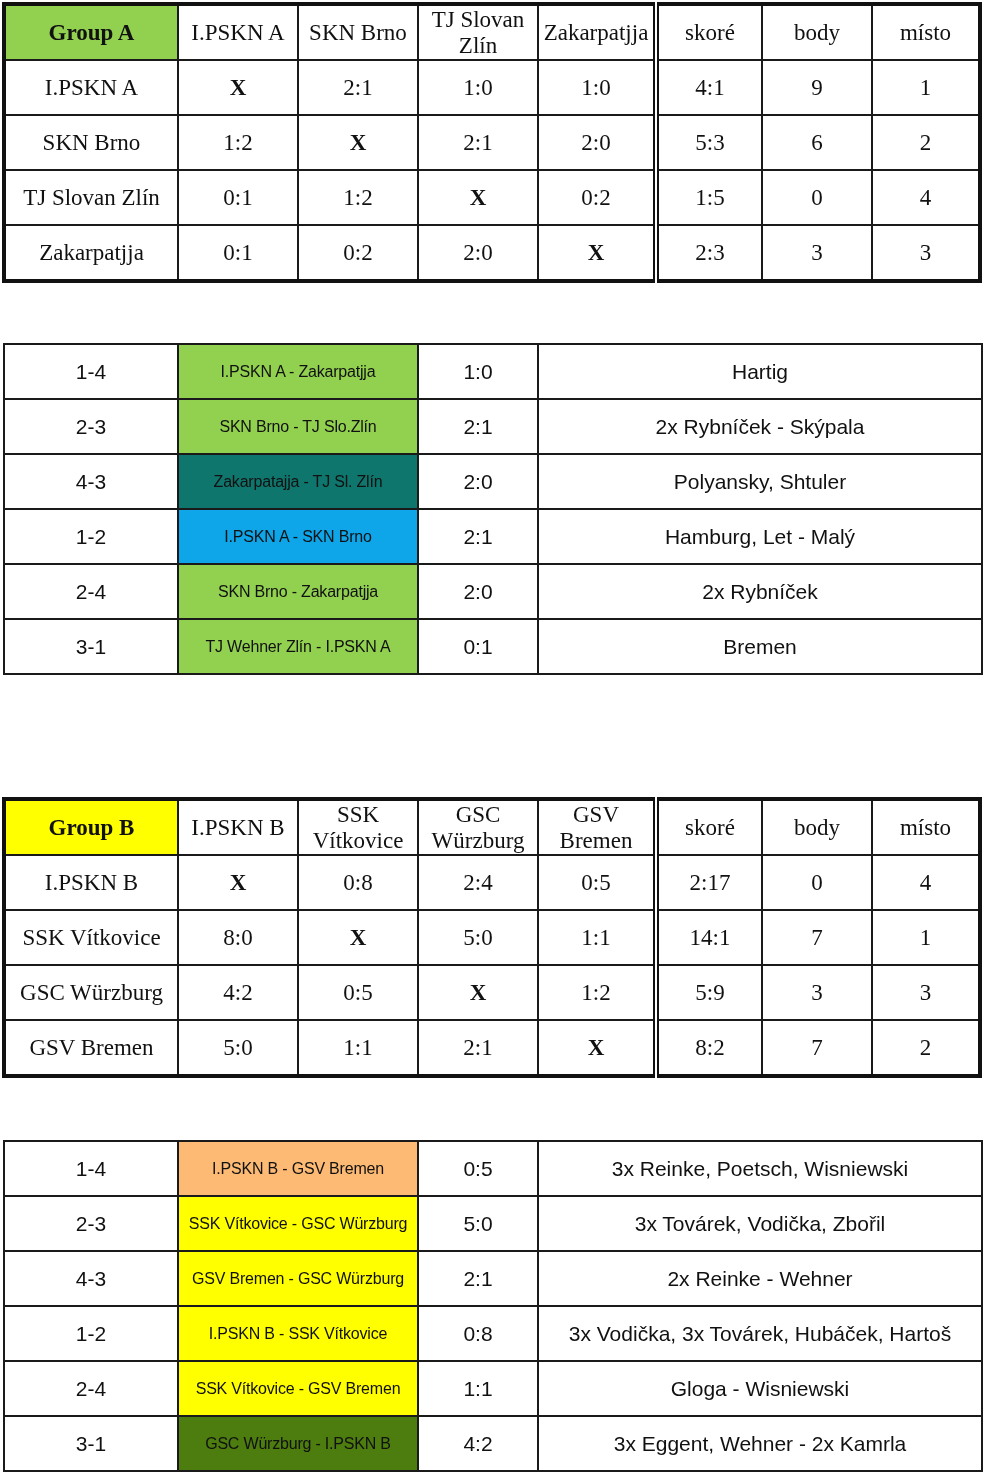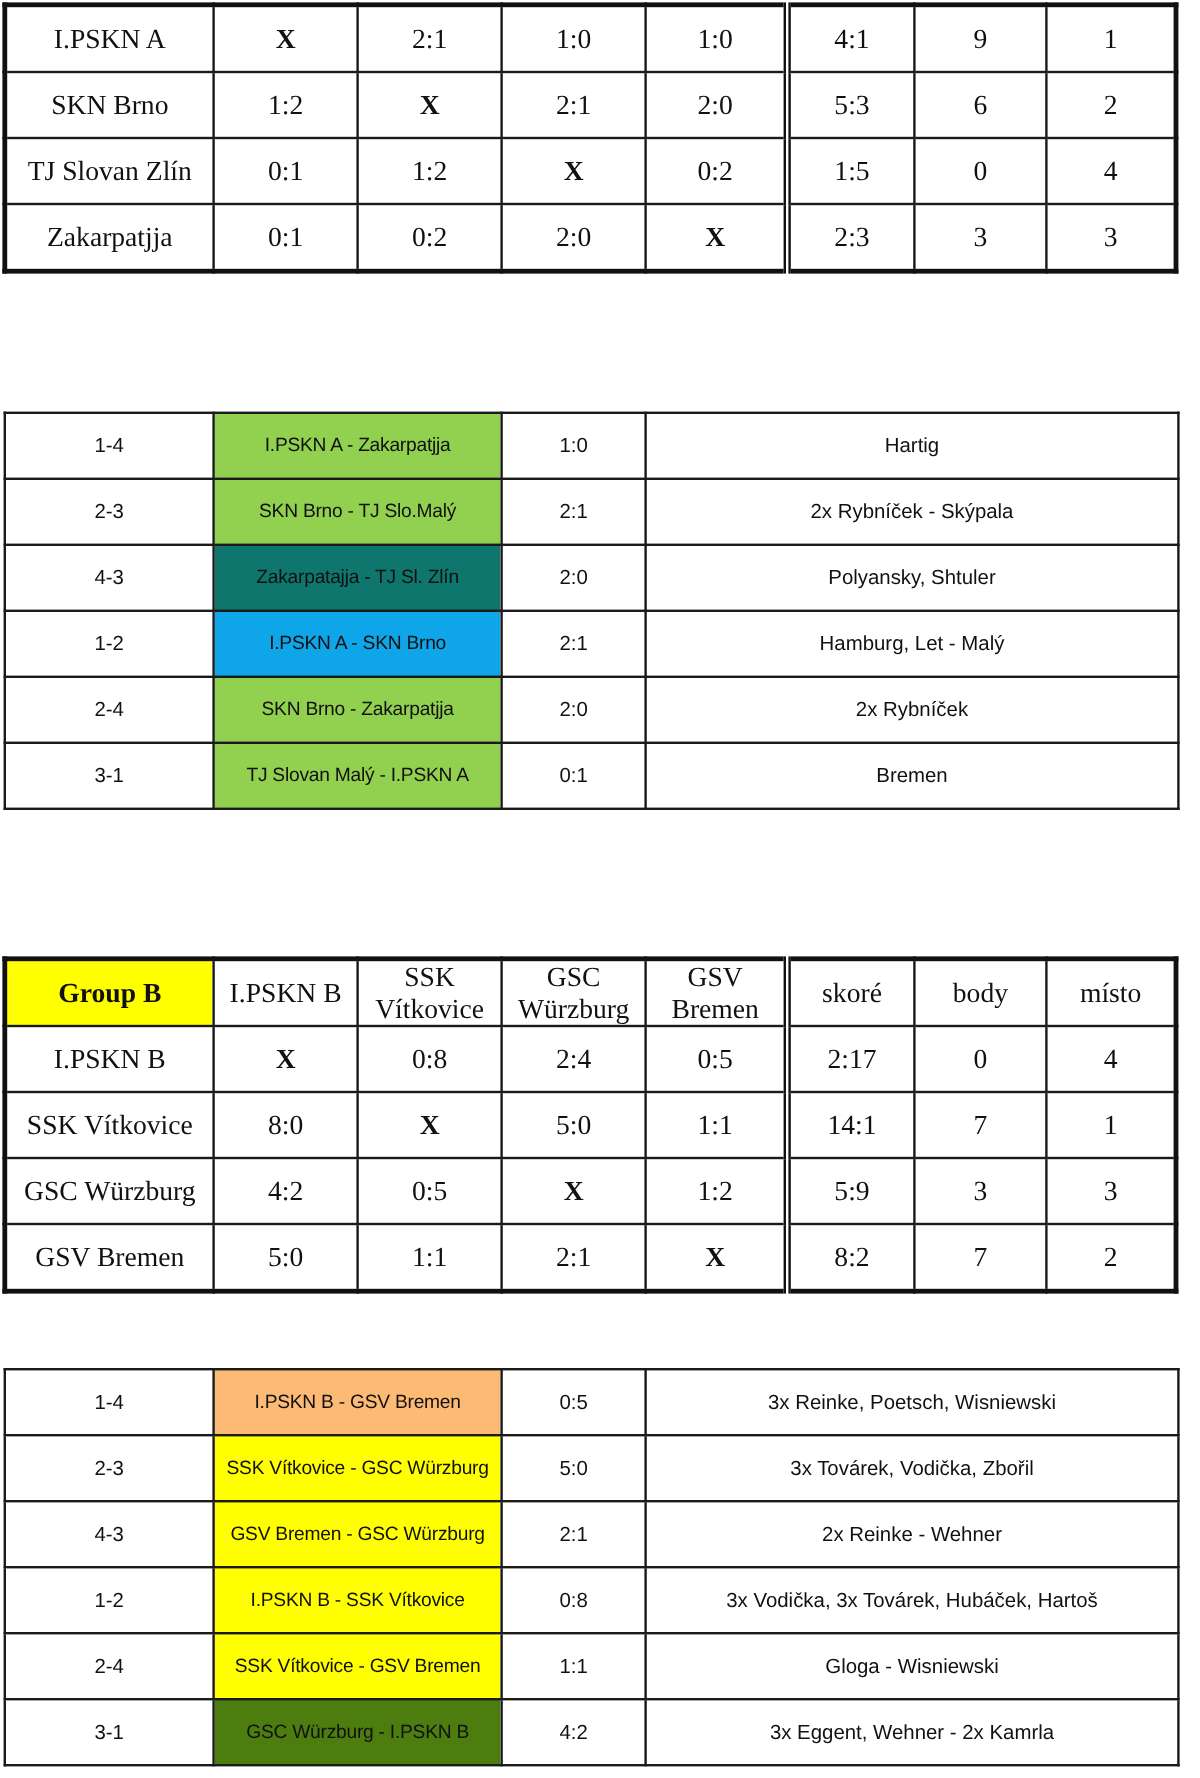--- a/index.html
+++ b/index.html
@@ -5,21 +5,21 @@
   html, body { margin: 0; padding: 0; background: #ffffff; }
   body { width: 1000px; height: 1482px; position: relative; overflow: hidden; }
   .tbl { position: absolute; border-collapse: collapse; table-layout: fixed; }
   .tbl td { border: 2px solid #1a1a1a; text-align: center; vertical-align: middle; padding: 0; color: #111; overflow: hidden; white-space: nowrap; }
   .grid { border: 4px solid #111; }
   .grid td { font-family: "Liberation Serif", serif; font-size: 23px; height: 53px; }
   .grid td.hdr-two { font-size: 23px; line-height: 26px; white-space: normal; }
   .grid td.x { font-weight: bold; }
   .grid td.sep { border-right: 6px double #111; }
   .grid td.group { font-weight: bold; }
-  .matches td { font-family: "Liberation Sans", sans-serif; font-size: 17px; height: 53px; }
+  .matches td { font-family: "Liberation Sans", sans-serif; font-size: 21px; height: 53px; }
   .matches td.pair { font-size: 16px; letter-spacing: -0.2px; }
   #gridA { left: 2px; top: 2px; width: 980px; }
   #matchesA { left: 3px; top: 343px; width: 978px; }
   #gridB { left: 2px; top: 797px; width: 980px; border-radius: 15px; }
   #matchesB { left: 3px; top: 1140px; width: 978px; }
   .c1 { width: 174px; } .c2 { width: 120px; } .c3 { width: 120px; } .c4 { width: 120px; } .c5 { width: 118px; }
   .c6 { width: 106px; } .c7 { width: 110px; } .c8 { width: 108px; }
   .m1 { width: 174px; } .m2 { width: 240px; } .m3 { width: 120px; } .m4 { width: 444px; }
 </style>
 </head>
@@ -30,20 +30,30 @@
       <col class="c1">
       <col class="c2">
       <col class="c3">
       <col class="c4">
       <col class="c5">
       <col class="c6">
       <col class="c7">
       <col class="c8">
     </colgroup>
   <tbody>
+      <tr>
+    <td class="group" style="background:#92d050">Group A</td>
+    <td>I.PSKN A</td>
+    <td>SKN Brno</td>
+    <td class="hdr-two">TJ Slovan Zlín</td>
+    <td class="sep">Zakarpatjja</td>
+    <td>skoré</td>
+    <td>body</td>
+    <td>místo</td>
+  </tr>
   <tr>
     <td>I.PSKN A</td>
     <td class="x">X</td>
     <td>2:1</td>
     <td>1:0</td>
     <td class="sep">1:0</td>
     <td>4:1</td>
     <td>9</td>
     <td>1</td>
   </tr>
@@ -89,21 +99,21 @@
     </colgroup>
   <tbody>
       <tr>
     <td>1-4</td>
     <td class="pair" style="background:#92d050">I.PSKN A - Zakarpatjja</td>
     <td>1:0</td>
     <td>Hartig</td>
   </tr>
   <tr>
     <td>2-3</td>
-    <td class="pair" style="background:#92d050">SKN Brno - TJ Slo.Malý</td>
+    <td class="pair" style="background:#92d050">SKN Brno - TJ Slo.Zlín</td>
     <td>2:1</td>
     <td>2x Rybníček - Skýpala</td>
   </tr>
   <tr>
     <td>4-3</td>
     <td class="pair" style="background:#0f766e">Zakarpatajja - TJ Sl. Zlín</td>
     <td>2:0</td>
     <td>Polyansky, Shtuler</td>
   </tr>
   <tr>
@@ -113,21 +123,21 @@
     <td>Hamburg, Let - Malý</td>
   </tr>
   <tr>
     <td>2-4</td>
     <td class="pair" style="background:#92d050">SKN Brno - Zakarpatjja</td>
     <td>2:0</td>
     <td>2x Rybníček</td>
   </tr>
   <tr>
     <td>3-1</td>
-    <td class="pair" style="background:#92d050">TJ Slovan Malý - I.PSKN A</td>
+    <td class="pair" style="background:#92d050">TJ Wehner Zlín - I.PSKN A</td>
     <td>0:1</td>
     <td>Bremen</td>
   </tr>
 </tbody>
   </table>
 
 <table id="gridB" class="tbl grid">
   <colgroup>
       <col class="c1">
       <col class="c2">

